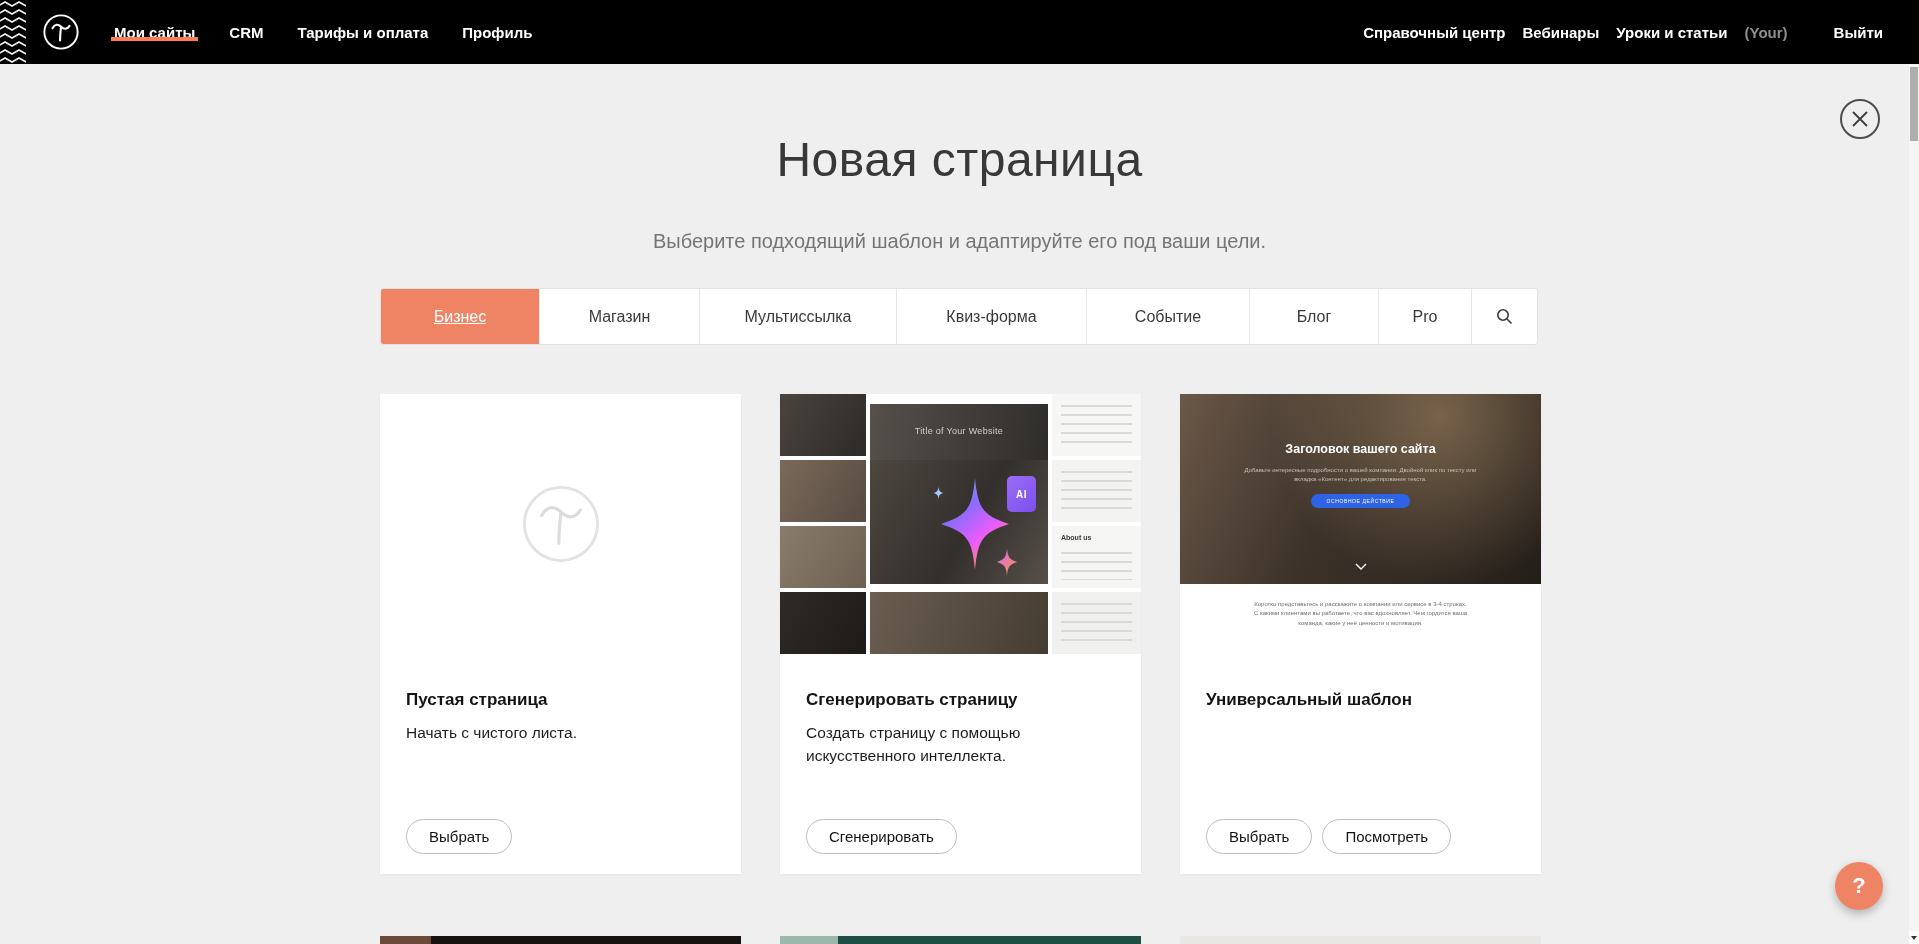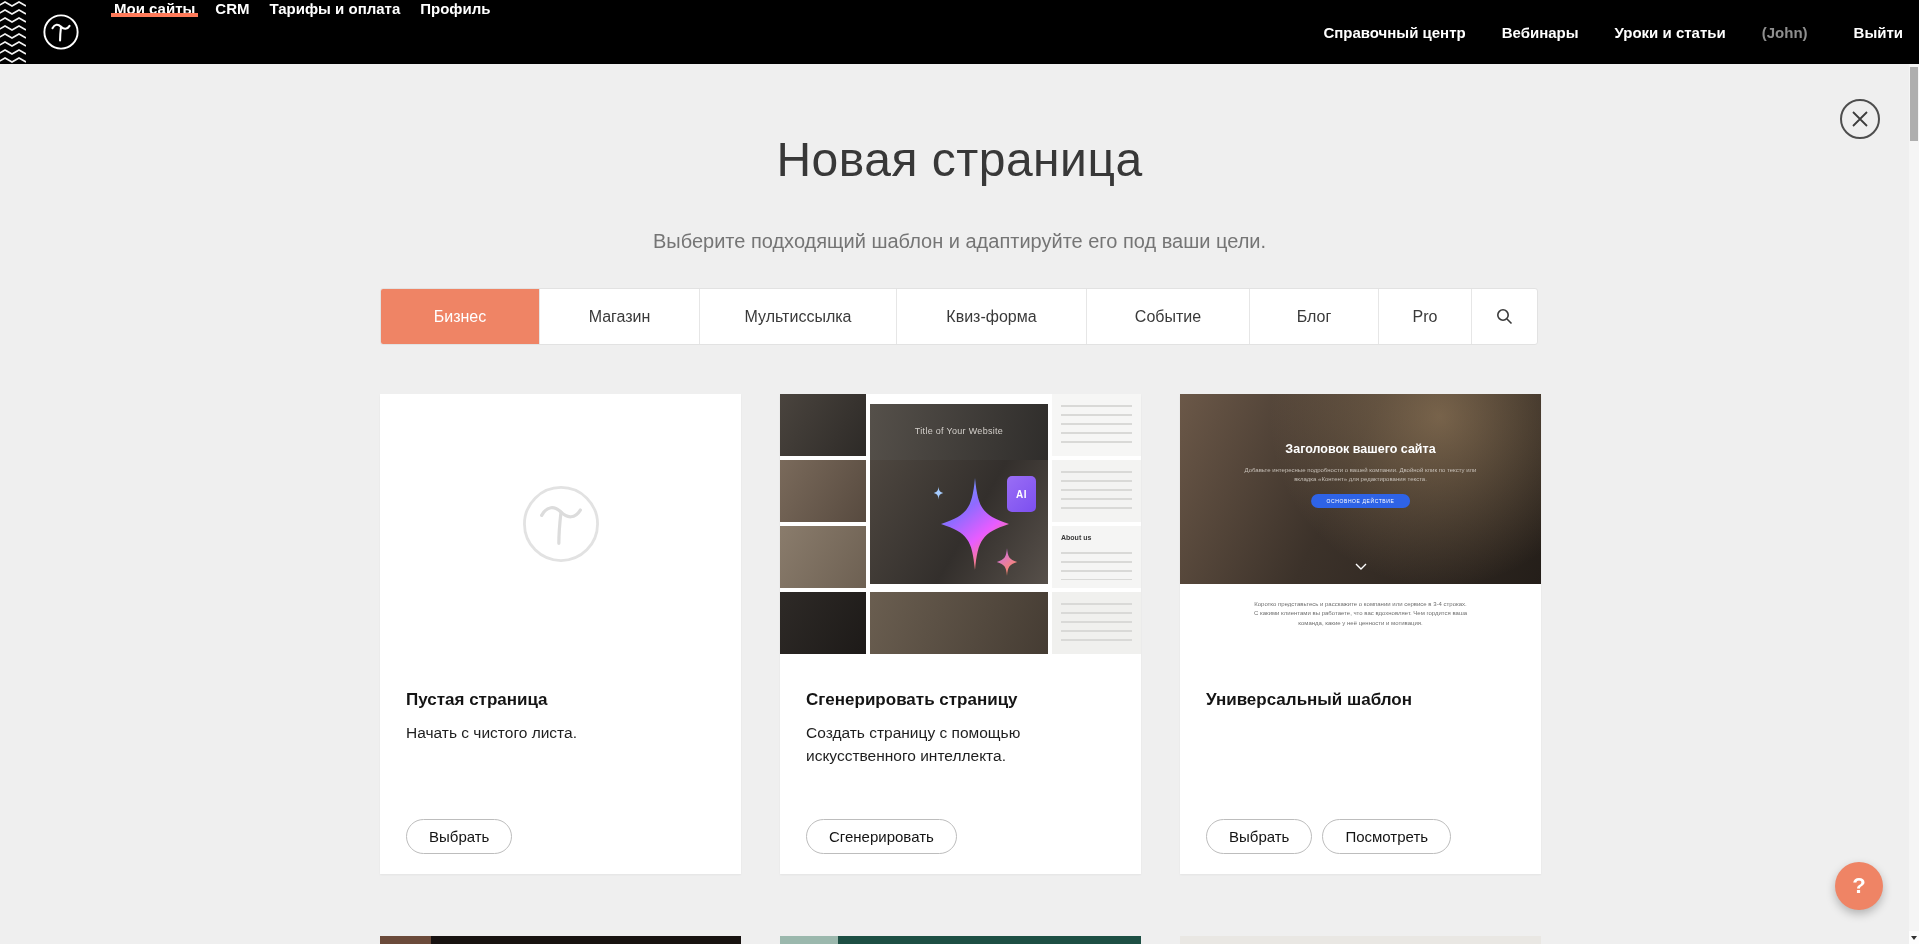--- a/index.html
+++ b/index.html
@@ -11,37 +11,37 @@
     --cta-blue:#2e63e7;
   }
   *{margin:0;padding:0;box-sizing:border-box;}
   html,body{width:1919px;height:944px;overflow:hidden;}
   body{font-family:"Liberation Sans",sans-serif;background:var(--page-bg);position:relative;}
 
   
   .header{position:absolute;top:0;left:0;width:1919px;height:64px;background:var(--header-bg);display:flex;align-items:stretch;z-index:5;}
   .deco{width:26px;height:64px;flex:none;}
   .logo{width:38px;height:38px;flex:none;align-self:center;margin-left:16px;cursor:pointer;}
-  .nav-left{display:flex;align-items:flex-start;margin-left:34px;gap:20px;}
-  .nav-right{display:flex;align-items:stretch;margin-left:auto;gap:36px;padding-right:16px;}
+  .nav-left{display:flex;align-items:center;margin-left:34px;gap:34px;}
+  .nav-right{display:flex;align-items:stretch;margin-left:auto;gap:17px;padding-right:36px;}
   .nav-item{display:flex;align-items:center;color:#fff;font-size:15px;font-weight:600;cursor:pointer;position:relative;white-space:nowrap;}
   .nav-item.active::after{content:"";position:absolute;left:-3px;right:-3px;bottom:0;height:4px;background:var(--underline);}
   .user-box{display:flex;align-items:center;gap:6px;font-size:15px;font-weight:600;white-space:nowrap;cursor:pointer;}
   .user-name{color:#8f8f8f;}
   .logout{color:#fff;margin-left:40px;}
 
   
   .close-btn{position:absolute;top:99px;left:1840px;width:40px;height:40px;border:2px solid #4e4e4e;border-radius:50%;display:flex;align-items:center;justify-content:center;cursor:pointer;z-index:4;background:transparent;}
   .page-title{position:absolute;top:132px;left:0;width:1919px;text-align:center;font-size:48px;font-weight:300;color:#383838;letter-spacing:.5px;}
   .page-subtitle{position:absolute;top:230px;left:0;width:1919px;text-align:center;font-size:20px;font-weight:300;color:#757575;}
 
   
   .tabs{position:absolute;top:288px;left:380px;width:1158px;height:57px;display:flex;background:#fff;border:1px solid #e2e2e2;border-radius:3px;}
   .tab{display:flex;align-items:center;justify-content:center;font-size:16px;color:#3a3a3a;border-left:1px solid #e6e6e6;cursor:pointer;white-space:nowrap;}
-  .tab:first-child{border-left:none;border-radius:2px 0 0 2px;}
+  .tab:first-child{border-left:none;border-radius:2px 0 0 2px;text-decoration:underline;}
   .tab.active{background:var(--accent);color:#fff;border-color:var(--accent);}
   .tab-search{display:flex;align-items:center;justify-content:center;flex:1;border-left:1px solid #e6e6e6;cursor:pointer;}
 
   
   .cards{position:absolute;top:394px;left:380px;width:1161px;display:grid;grid-template-columns:361px 361px 361px;gap:39px;}
   .card{position:relative;width:361px;height:480px;background:var(--card-bg);box-shadow:0 1px 2px rgba(0,0,0,.05);}
   .card-preview{position:relative;width:361px;height:260px;overflow:hidden;}
   .card-body{padding:36px 26px 0;}
   .card-title{font-size:17px;font-weight:700;color:#141414;}
   .card-desc{margin-top:11px;font-size:15.5px;line-height:1.5;color:#1e1e1e;max-width:310px;}
@@ -116,21 +116,21 @@
     <a class="nav-item">CRM</a>
     <a class="nav-item">Тарифы и оплата</a>
     <a class="nav-item">Профиль</a>
   </nav>
 
   <nav class="nav-right">
     <a class="nav-item">Справочный центр</a>
     <a class="nav-item">Вебинары</a>
     <a class="nav-item">Уроки и статьи</a>
     <span class="user-box">
-      <span class="user-name">(John)</span>
+      <span class="user-name">(Your)</span>
       <span class="logout">Выйти</span>
     </span>
   </nav>
 </div>
 
 <div class="close-btn">
   <svg width="18" height="18" viewBox="0 0 18 18">
     <path d="M2,2 L16,16 M16,2 L2,16" stroke="#3d3d3d" stroke-width="1.8" fill="none"></path>
   </svg>
 </div>

